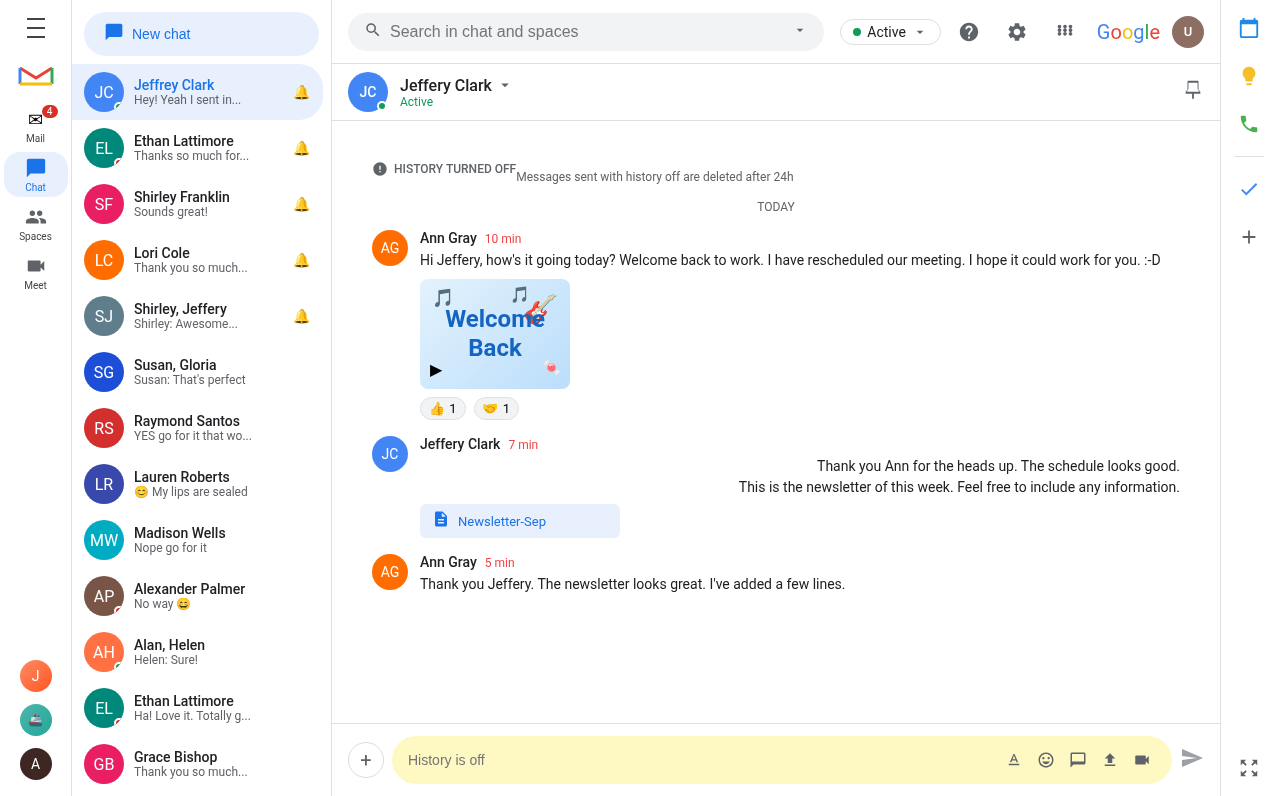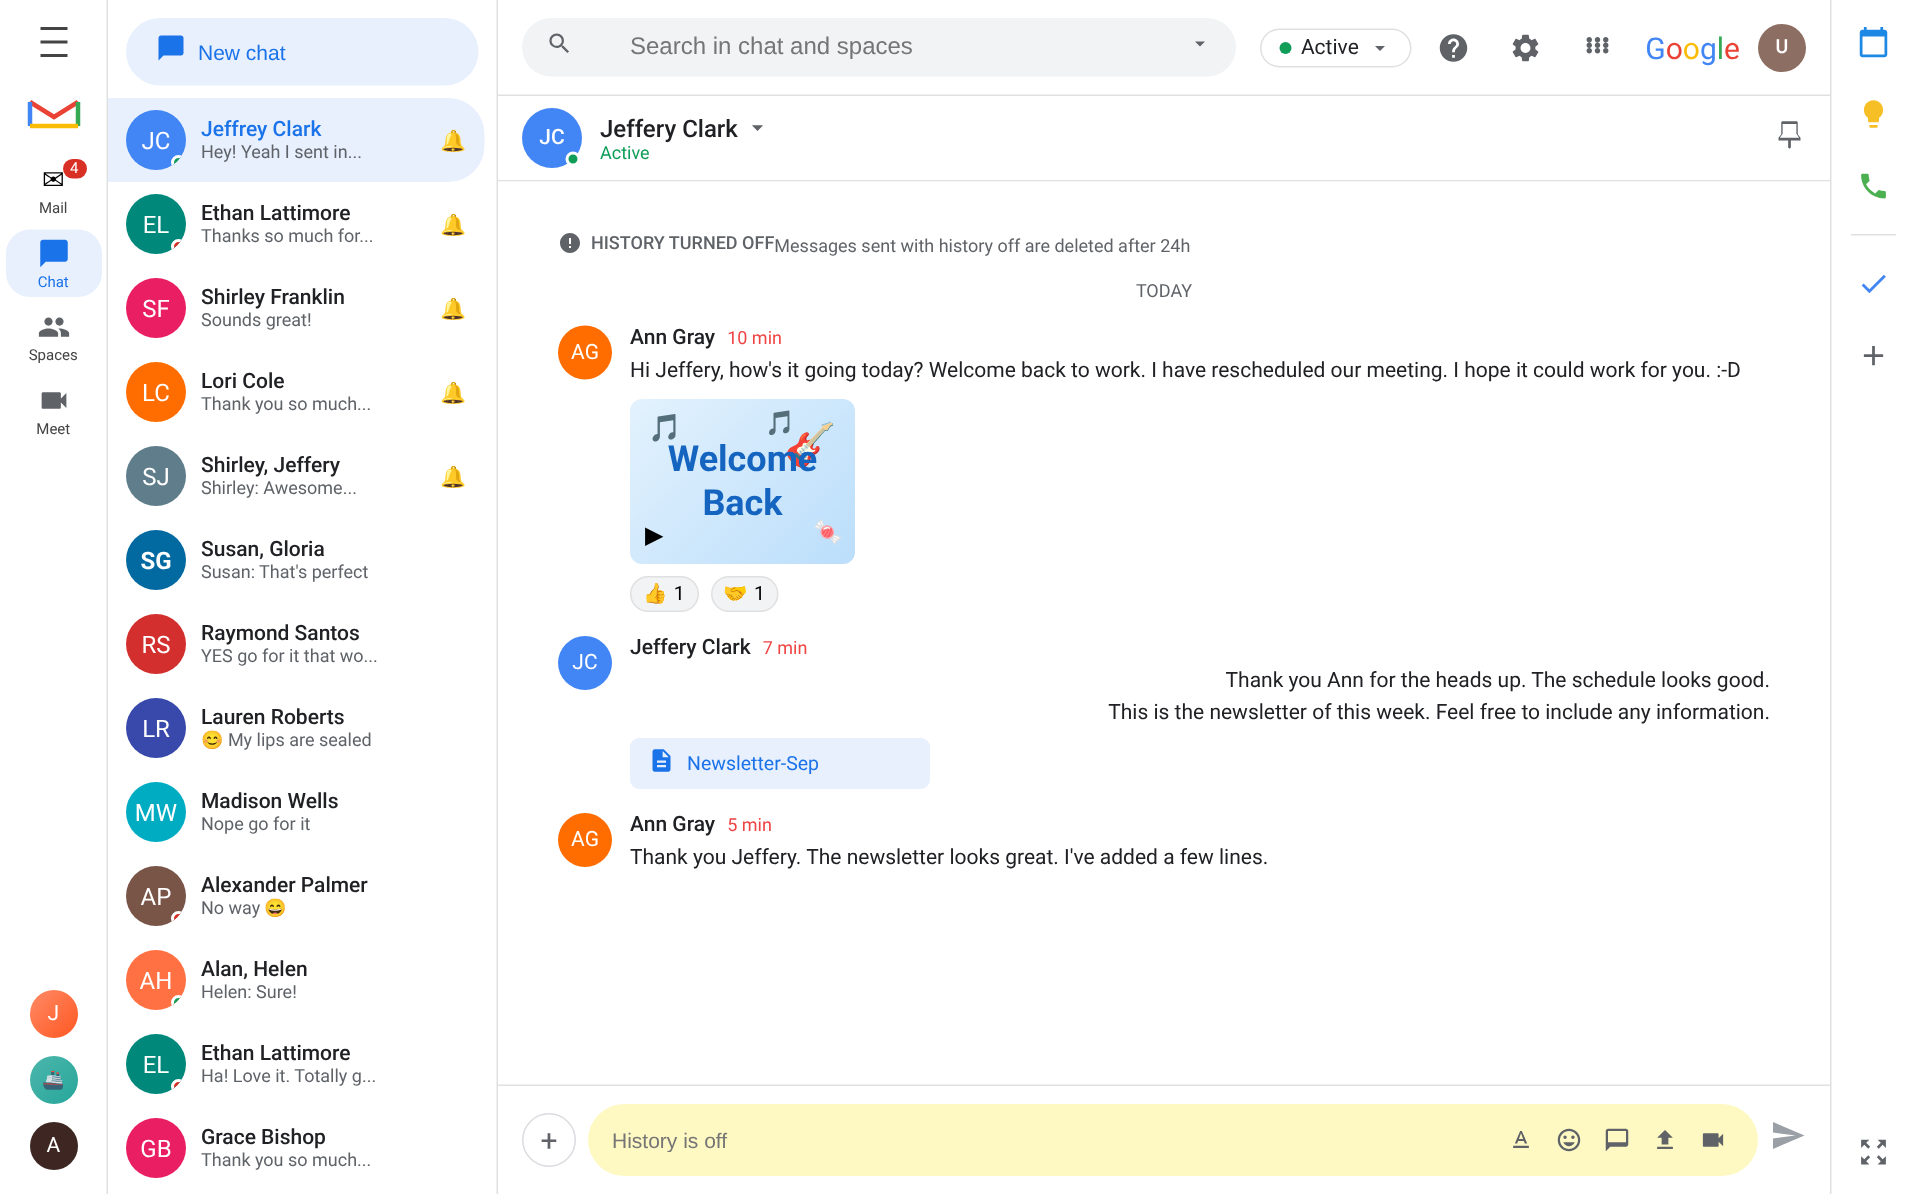--- a/index.html
+++ b/index.html
@@ -107,21 +107,21 @@
     }
     .search-bar {
       flex: 1;
       display: flex; align-items: center;
       background: #f1f3f4; border-radius: 24px;
       padding: 8px 16px; gap: 8px;
       max-width: 480px;
     }
     .search-bar input {
       background: transparent; border: none; outline: none;
-      font-size: 16px; color: #202124; flex: 1; margin-left: 30px;
+      font-size: 16px; color: #202124; flex: 1;
     }
     .search-icon { color: #5f6368; font-size: 18px; }
     .search-arrow { color: #5f6368; font-size: 18px; cursor: pointer; }
 
     .top-right { display: flex; align-items: center; gap: 8px; margin-left: 16px; }
     .active-badge {
       display: flex; align-items: center; gap: 6px;
       background: #fff; border: 1px solid #e0e0e0;
       border-radius: 20px; padding: 4px 12px; cursor: pointer;
     }
@@ -245,21 +245,21 @@
       align-items: center; padding: 8px 0; gap: 8px;
     }
     .right-icon {
       width: 40px; height: 40px; border-radius: 50%;
       display: flex; align-items: center; justify-content: center;
       cursor: pointer; font-size: 20px; color: #5f6368;
     }
 
     
     .av-blue { background: #4285f4; }
-    .av-green { background: #0369a1; font-weight: bold; }
+    .av-green { background: #1d4ed8; }
     .av-orange { background: #ff6d00; }
     .av-pink { background: #e91e63; }
     .av-teal { background: #00897b; }
     .av-red { background: #d32f2f; }
     .av-brown { background: #795548; }
     .av-indigo { background: #3949ab; }
 
     .bottom-avatars {
       margin-top: auto;
       display: flex; flex-direction: column; align-items: center; gap: 4px;
@@ -540,21 +540,21 @@
 
   <div class="messages-area">
 
     <div class="history-notice">
       <div class="history-top">
         <svg width="16" height="16" viewBox="0 0 24 24" fill="#5f6368">
             <path d="M12 2C6.48 2 2 6.48 2 12s4.48 10 10 10 10-4.48 10-10S17.52 2 12 2zm1 15h-2v-2h2v2zm0-4h-2V7h2v6z"></path>
           </svg>
         <span style="font-weight:500;font-size:12px;">HISTORY TURNED OFF</span>
       </div>
-      <div style="margin-top:4px;">Messages sent with history off are deleted after 24h</div>
+      <div style="margin-top:17px;">Messages sent with history off are deleted after 24h</div>
     </div>
 
     <div class="today-divider">TODAY</div>
 
     <div class="message-group">
       <div class="msg-avatar av-orange">AG</div>
       <div class="msg-content">
         <div class="msg-header">
           <span class="msg-name">Ann Gray</span>
           <span class="msg-time">10 min</span>

